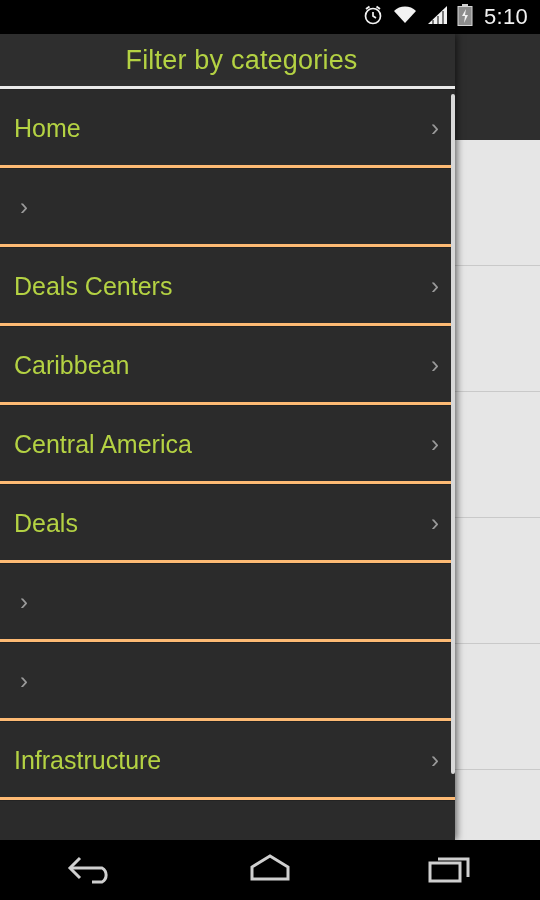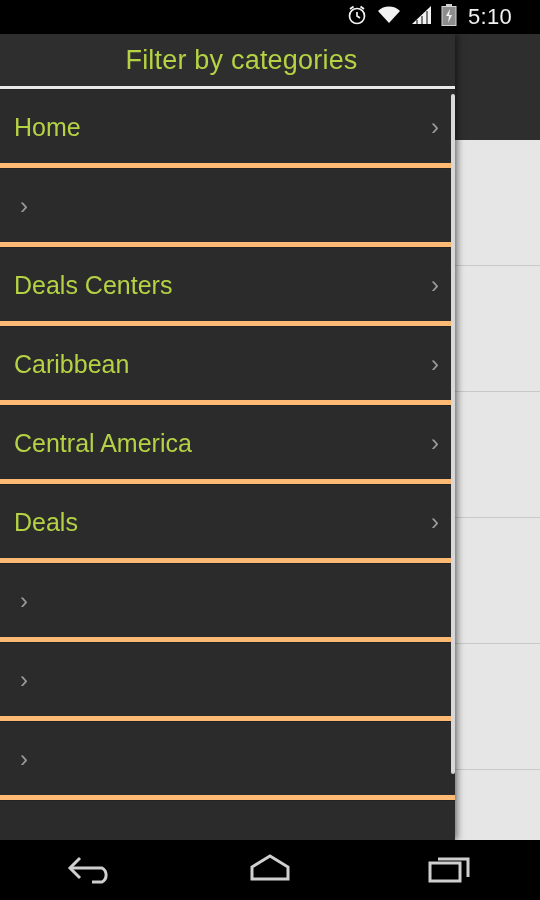--- a/index.html
+++ b/index.html
@@ -7,21 +7,21 @@
     width:540px; height:900px; overflow:hidden;
     background:#000;
     font-family:"Liberation Sans", sans-serif;
   }
   #screen { position:relative; width:540px; height:900px; background:#000; }
 
   
   .statusbar{
     position:absolute; top:0; left:0; width:540px; height:34px;
     background:#000; display:flex; align-items:center;
-    justify-content:flex-end; padding-right:28px; gap:9px;
+    justify-content:flex-end; padding-right:12px; gap:9px;
   }
   .sb-ico{ display:block; }
   .sb-time{
     color:#f2f2f2; font-size:22px; letter-spacing:.3px;
     line-height:34px; margin-left:2px;
   }
 
   
   .content-panel{
     position:absolute; top:34px; left:0; width:540px; height:806px;
@@ -69,21 +69,21 @@
     justify-content:center;
   }
   .drawer-header .dh-title{
     color:#b4d243; font-size:27px; font-weight:400; letter-spacing:.2px;
   }
   .drawer-rule{ height:3px; background:#e9e9e9; margin:0 0 0 0; }
 
   .drawer-list{ position:relative; }
   .drawer-item{
     height:79px; display:flex; align-items:center;
-    border-bottom:5px solid #fdba74;
+    border-bottom:3px solid #fdba74;
     border-top:1px solid #232323;
     padding:0 16px 0 14px; background:#2b2b2b;
   }
   .drawer-item .di-label{
     color:#b4d243; font-size:25px; flex:1; white-space:nowrap;
     overflow:hidden; line-height:30px;
   }
   .drawer-item .chev{
     color:#9a9a9a; font-size:24px; line-height:24px; flex:none; margin-left:6px;
   }
@@ -300,20 +300,21 @@
           <span class="di-label">Deals</span>
           <span class="chev">›</span>
         </div>
         <div class="drawer-item">
           <span class="chev">›</span>
         </div>
         <div class="drawer-item">
           <span class="chev">›</span>
         </div>
         <div class="drawer-item">
+          <span class="di-label">Infrastructure</span>
           <span class="chev">›</span>
         </div>
         <div class="drawer-item">
           <span class="di-label"></span>
           <span class="chev" style="visibility: hidden;">›</span>
         </div>
       </div>
     <div class="drawer-scrollbar" style="top:60px;height:680px;"></div>
   </div>
 

